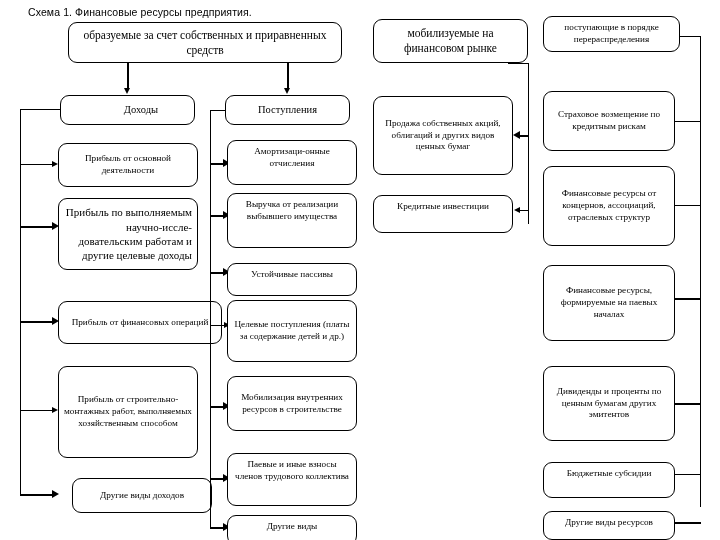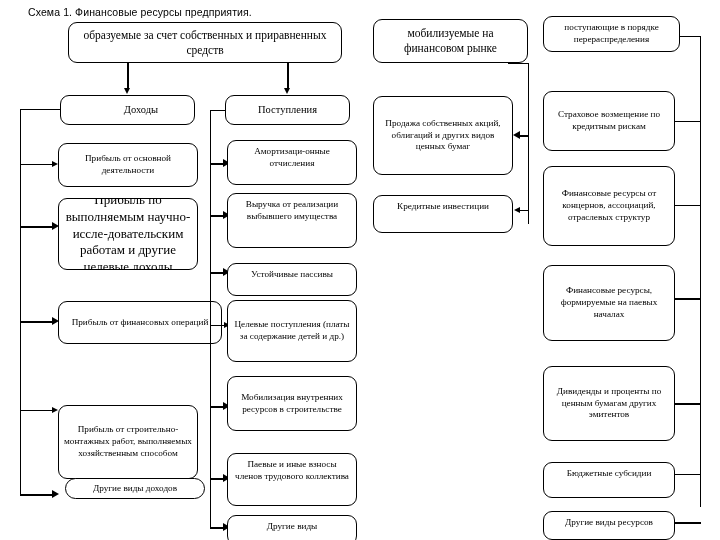--- a/index.html
+++ b/index.html
@@ -37,21 +37,21 @@
     justify-content: center;
     text-align: center;
     line-height: 1.30;
     padding: 3px 5px;
     overflow: hidden;
   }
   .node > span { display: block; width: 100%; }
   .t-head   { font-size: 11.5px; }
   .t-sub    { font-size: 10.5px; }
   .t-leaf   { font-size: 9.2px; }
-  .t-leaf-s { font-size: 13px; }
+  .t-leaf-s { font-size: 11px; text-align: right; }
   
   .node.top { align-items: flex-start; }
   .node.top > span { padding-top: 2px; }
 
   
   .ln {
     position: absolute;
     background: #000000;
   }
   .vline { width: 1px; }
@@ -146,25 +146,25 @@
   </div>
 
   <div class="node t-leaf-s" style="left:58px; top:198px; width:140px; height:72px;">
     <span>Прибыль по выполняемым научно-иссле-довательским работам и другие целевые доходы</span>
   </div>
 
   <div class="node t-leaf" style="left:58px; top:301px; width:164px; height:43px;">
     <span>Прибыль от финансовых операций</span>
   </div>
 
-  <div class="node t-leaf" style="left:58px; top:366px; width:140px; height:74px;margin-top:39px;">
+  <div class="node t-leaf" style="left:58px; top:366px; width:140px; height:92px;">
     <span>Прибыль от строительно-монтажных работ, выполняемых хозяйственным способом</span>
   </div>
 
-  <div class="node t-leaf" style="left:65px; top:478px; width:140px; height:21px;border-radius:12px;">
+  <div class="node t-leaf" style="left:72px; top:478px; width:140px; height:35px;">
     <span>Другие виды доходов</span>
   </div>
 
   <div class="ln hline" style="left:210px; top:110px; width:16px;"></div>
   <div class="ln vline" style="left:210px; top:110px; height:418px;"></div>
 
   <div class="ln hline thick" style="left:210px; top:163px; width:14px;"></div>
   <div class="arrow right big" style="left:223px; top:158.5px;"></div>
 
   <div class="ln hline thick" style="left:210px; top:215px; width:14px;"></div>

